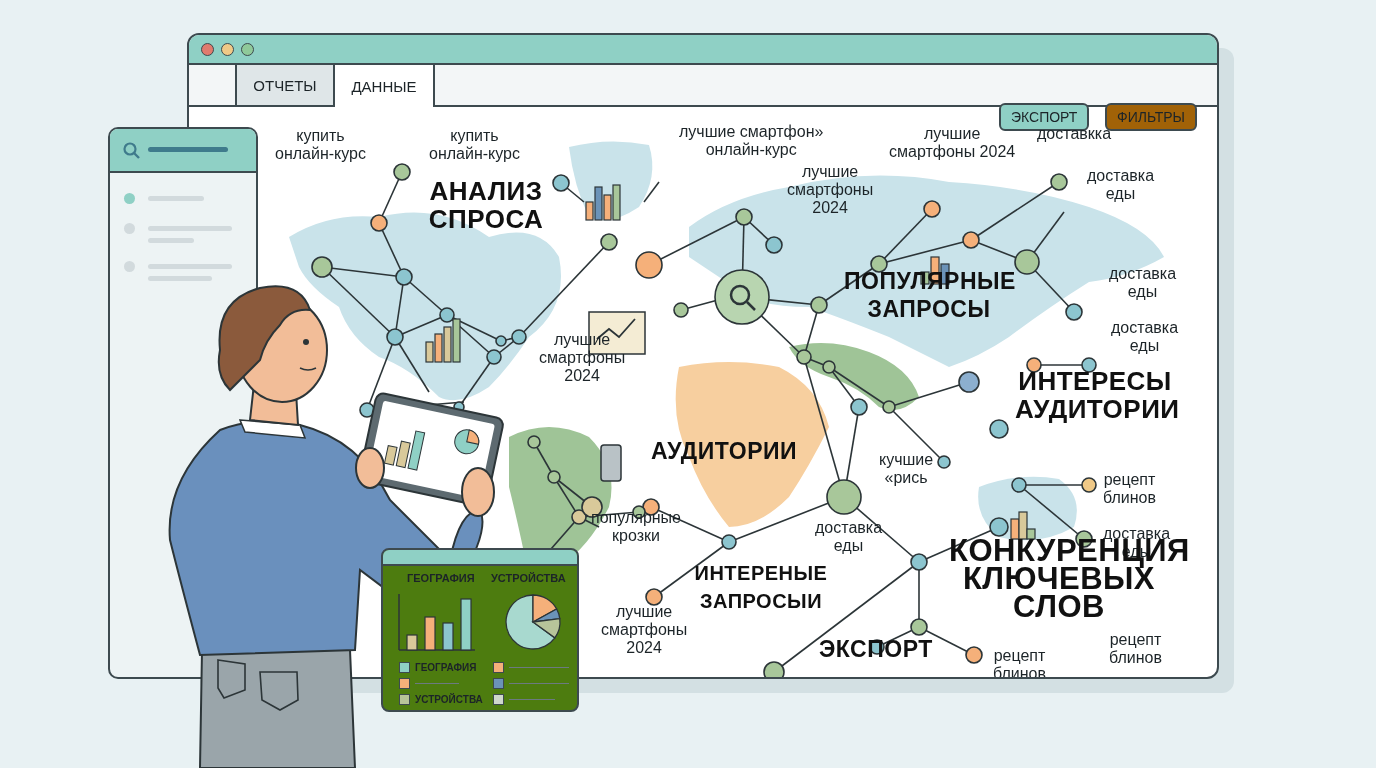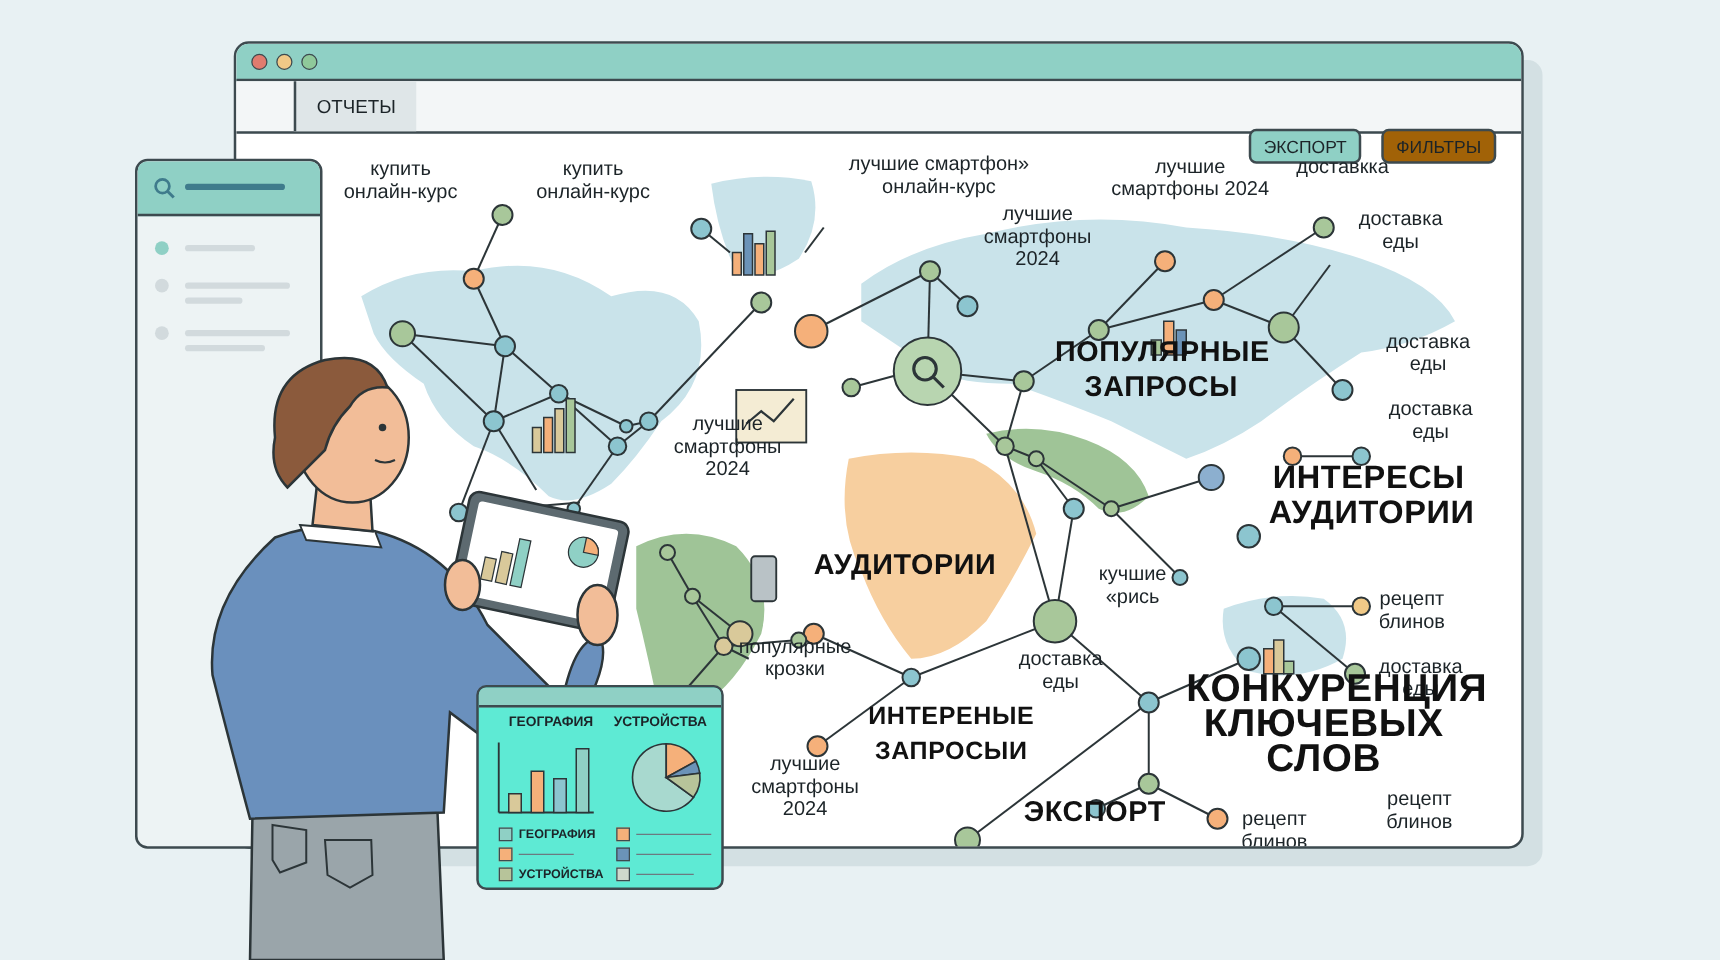--- a/index.html
+++ b/index.html
@@ -17,40 +17,41 @@
   .btn.filter{left:916px;background:#a16207;}
   .content{position:absolute;left:0;top:72px;right:0;bottom:0;}
   svg.map{position:absolute;left:0;top:0;}
   .lbl{position:absolute;font-size:16px;color:#1c2428;text-align:center;line-height:18px;white-space:nowrap;}
   .big{position:absolute;font-size:26px;font-weight:bold;color:#111;line-height:28px;text-align:center;white-space:nowrap;letter-spacing:0.5px;}
   .sidepanel{position:absolute;left:108px;top:127px;width:150px;height:552px;background:#edf3f4;border:2px solid #3d4a4f;border-radius:10px;box-sizing:border-box;overflow:hidden;}
   .sp-head{height:42px;background:#8fd0c5;border-bottom:2px solid #3d4a4f;position:relative;}
   .sp-bar{position:absolute;left:38px;top:18px;width:80px;height:5px;border-radius:3px;background:#3f7b8c;}
   .sp-dot{position:absolute;left:14px;width:11px;height:11px;border-radius:50%;}
   .sp-line{position:absolute;left:38px;height:5px;border-radius:3px;background:#d2dadd;}
-  .card{position:absolute;left:381px;top:548px;width:198px;height:164px;background:#5eead4;border:2px solid #3d4a4f;border-radius:8px;box-sizing:border-box;overflow:hidden;}
+  .card{position:absolute;left:381px;top:548px;width:198px;height:164px;background:#4d7c0f;border:2px solid #3d4a4f;border-radius:8px;box-sizing:border-box;overflow:hidden;}
   .card-head{height:14px;background:#8fd0c5;border-bottom:2px solid #3d4a4f;}
   .card-title{position:absolute;top:22px;font-size:11px;font-weight:bold;color:#1c2428;}
   .leg{position:absolute;font-size:10px;font-weight:bold;color:#1c2428;display:flex;align-items:center;gap:5px;}
   .sw{width:9px;height:9px;border:1.5px solid #3d4a4f;display:inline-block;}
   .legline{width:60px;height:1.5px;background:#6b7a80;display:inline-block;}
 </style>
 </head>
 <body>
 
 <div class="shadow-main"></div>
 
 <div class="window">
   <div class="titlebar">
     <span class="dot" style="left:12px;background:#e07b6e;"></span>
     <span class="dot" style="left:32px;background:#f0c987;"></span>
     <span class="dot" style="left:52px;background:#8fc99a;"></span>
   </div>
   <div class="tabbar">
     <div class="tab t1">ОТЧЕТЫ</div>
+    <div class="tab t2">ДАННЫЕ</div>
     <div class="btn export">ЭКСПОРТ</div>
     <div class="btn filter">ФИЛЬТРЫ</div>
   </div>
 
   <div class="content">
     <svg class="map" width="1030" height="575" viewBox="0 0 1030 575">
 
       <path d="M100,130 Q140,105 190,110 Q250,95 300,130 Q350,115 370,150 Q380,200 340,230 Q320,260 300,280 Q270,300 250,290 Q220,260 190,250 Q160,230 150,200 Q120,180 110,160 Z" fill="#c9e3ea"></path>
 
       <path d="M380,40 Q420,30 460,38 Q470,70 450,100 Q420,120 400,110 Q385,80 380,40 Z" fill="#c9e3ea"></path>
@@ -244,20 +245,21 @@
 «рись</span></div>
     <div class="lbl" style="left:914px;top:364px;"><span style="white-space:pre-line">рецепт
 блинов</span></div>
     <div class="lbl" style="left:914px;top:418px;"><span style="white-space:pre-line">доставка
 еды</span></div>
     <div class="lbl" style="left:804px;top:540px;"><span style="white-space:pre-line">рецепт
 блинов</span></div>
     <div class="lbl" style="left:920px;top:524px;"><span style="white-space:pre-line">рецепт
 блинов</span></div>
 
+    <div class="big" style="left:232px;top:70px;width:130px;white-space:normal;">АНАЛИЗ СПРОСА</div>
     <div class="big" style="left:655px;top:160px;width:170px;white-space:normal;font-size:23px;">ПОПУЛЯРНЫЕ ЗАПРОСЫ</div>
     <div class="big" style="left:462px;top:330px;font-size:23px;">АУДИТОРИИ</div>
     <div class="big" style="left:826px;top:260px;width:160px;white-space:normal;">ИНТЕРЕСЫ АУДИТОРИИ</div>
     <div class="big" style="left:492px;top:452px;width:160px;white-space:normal;font-size:20px;">ИНТЕРЕНЫЕ ЗАПРОСЫИ</div>
     <div class="big" style="left:760px;top:430px;width:220px;white-space:normal;font-size:31px;">КОНКУРЕНЦИЯ КЛЮЧЕВЫХ СЛОВ</div>
     <div class="big" style="left:630px;top:528px;font-size:23px;">ЭКСПОРТ</div>
   </div>
 </div>
 
 <div class="sidepanel">

